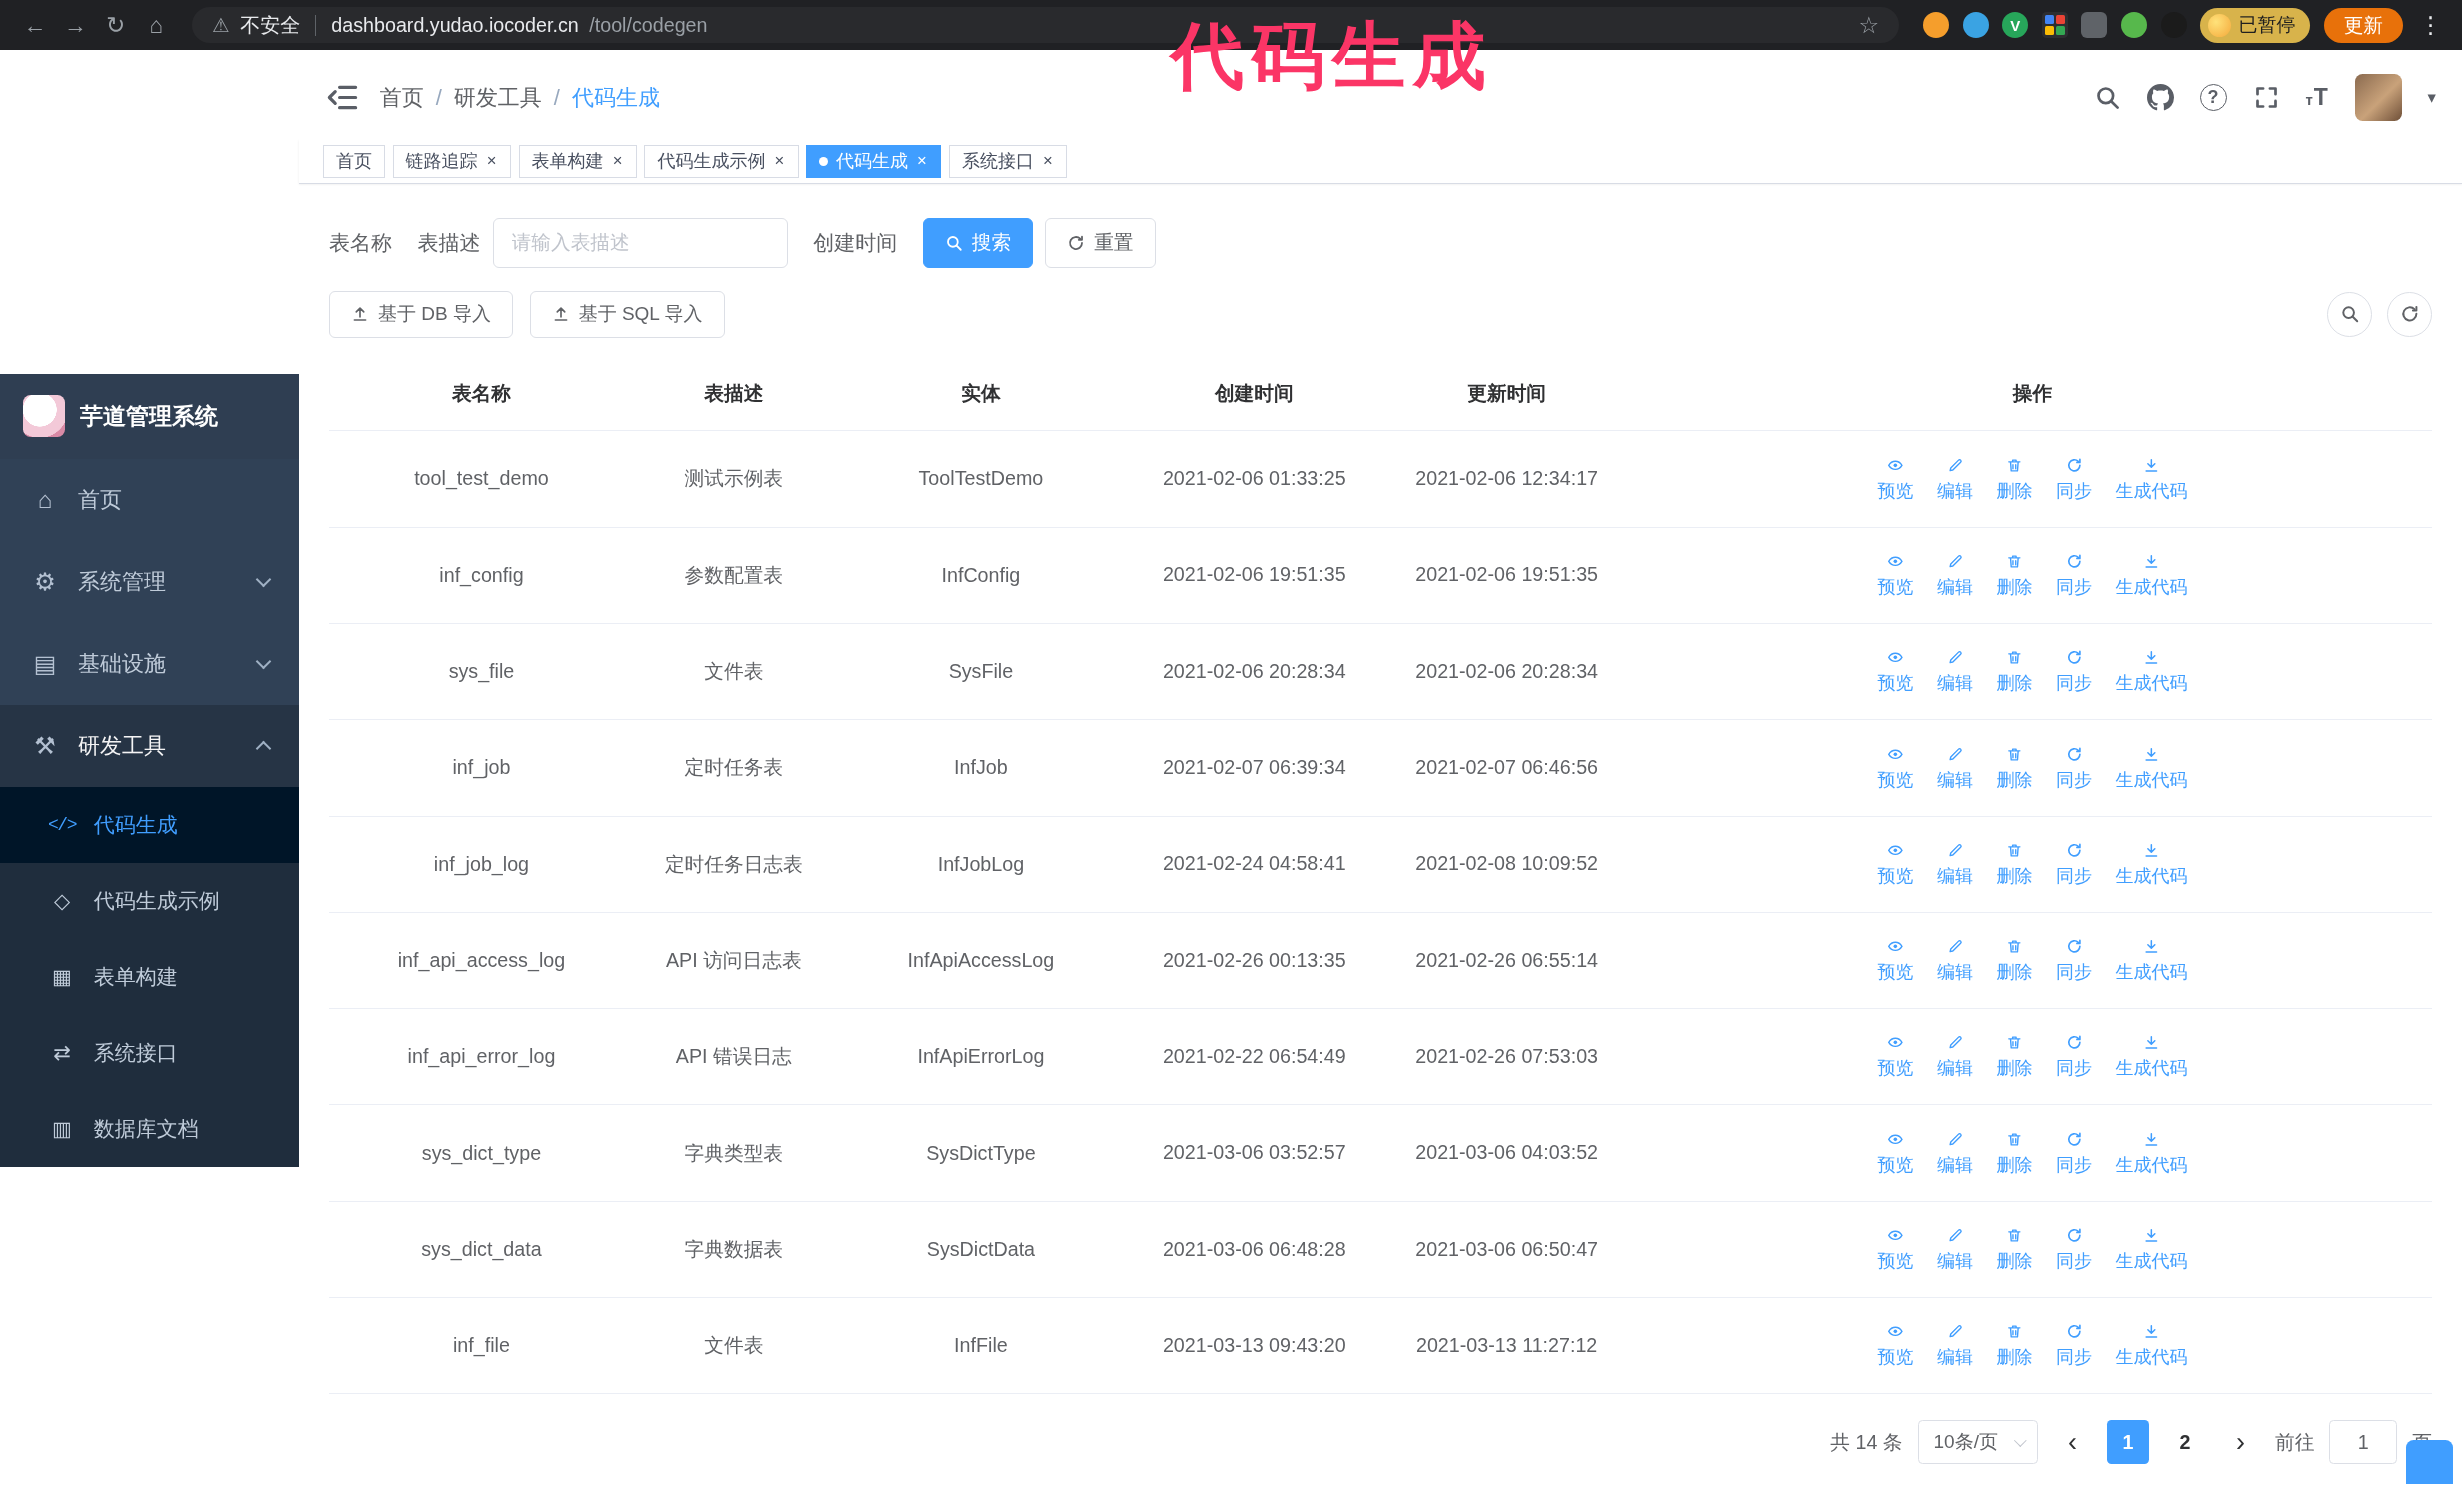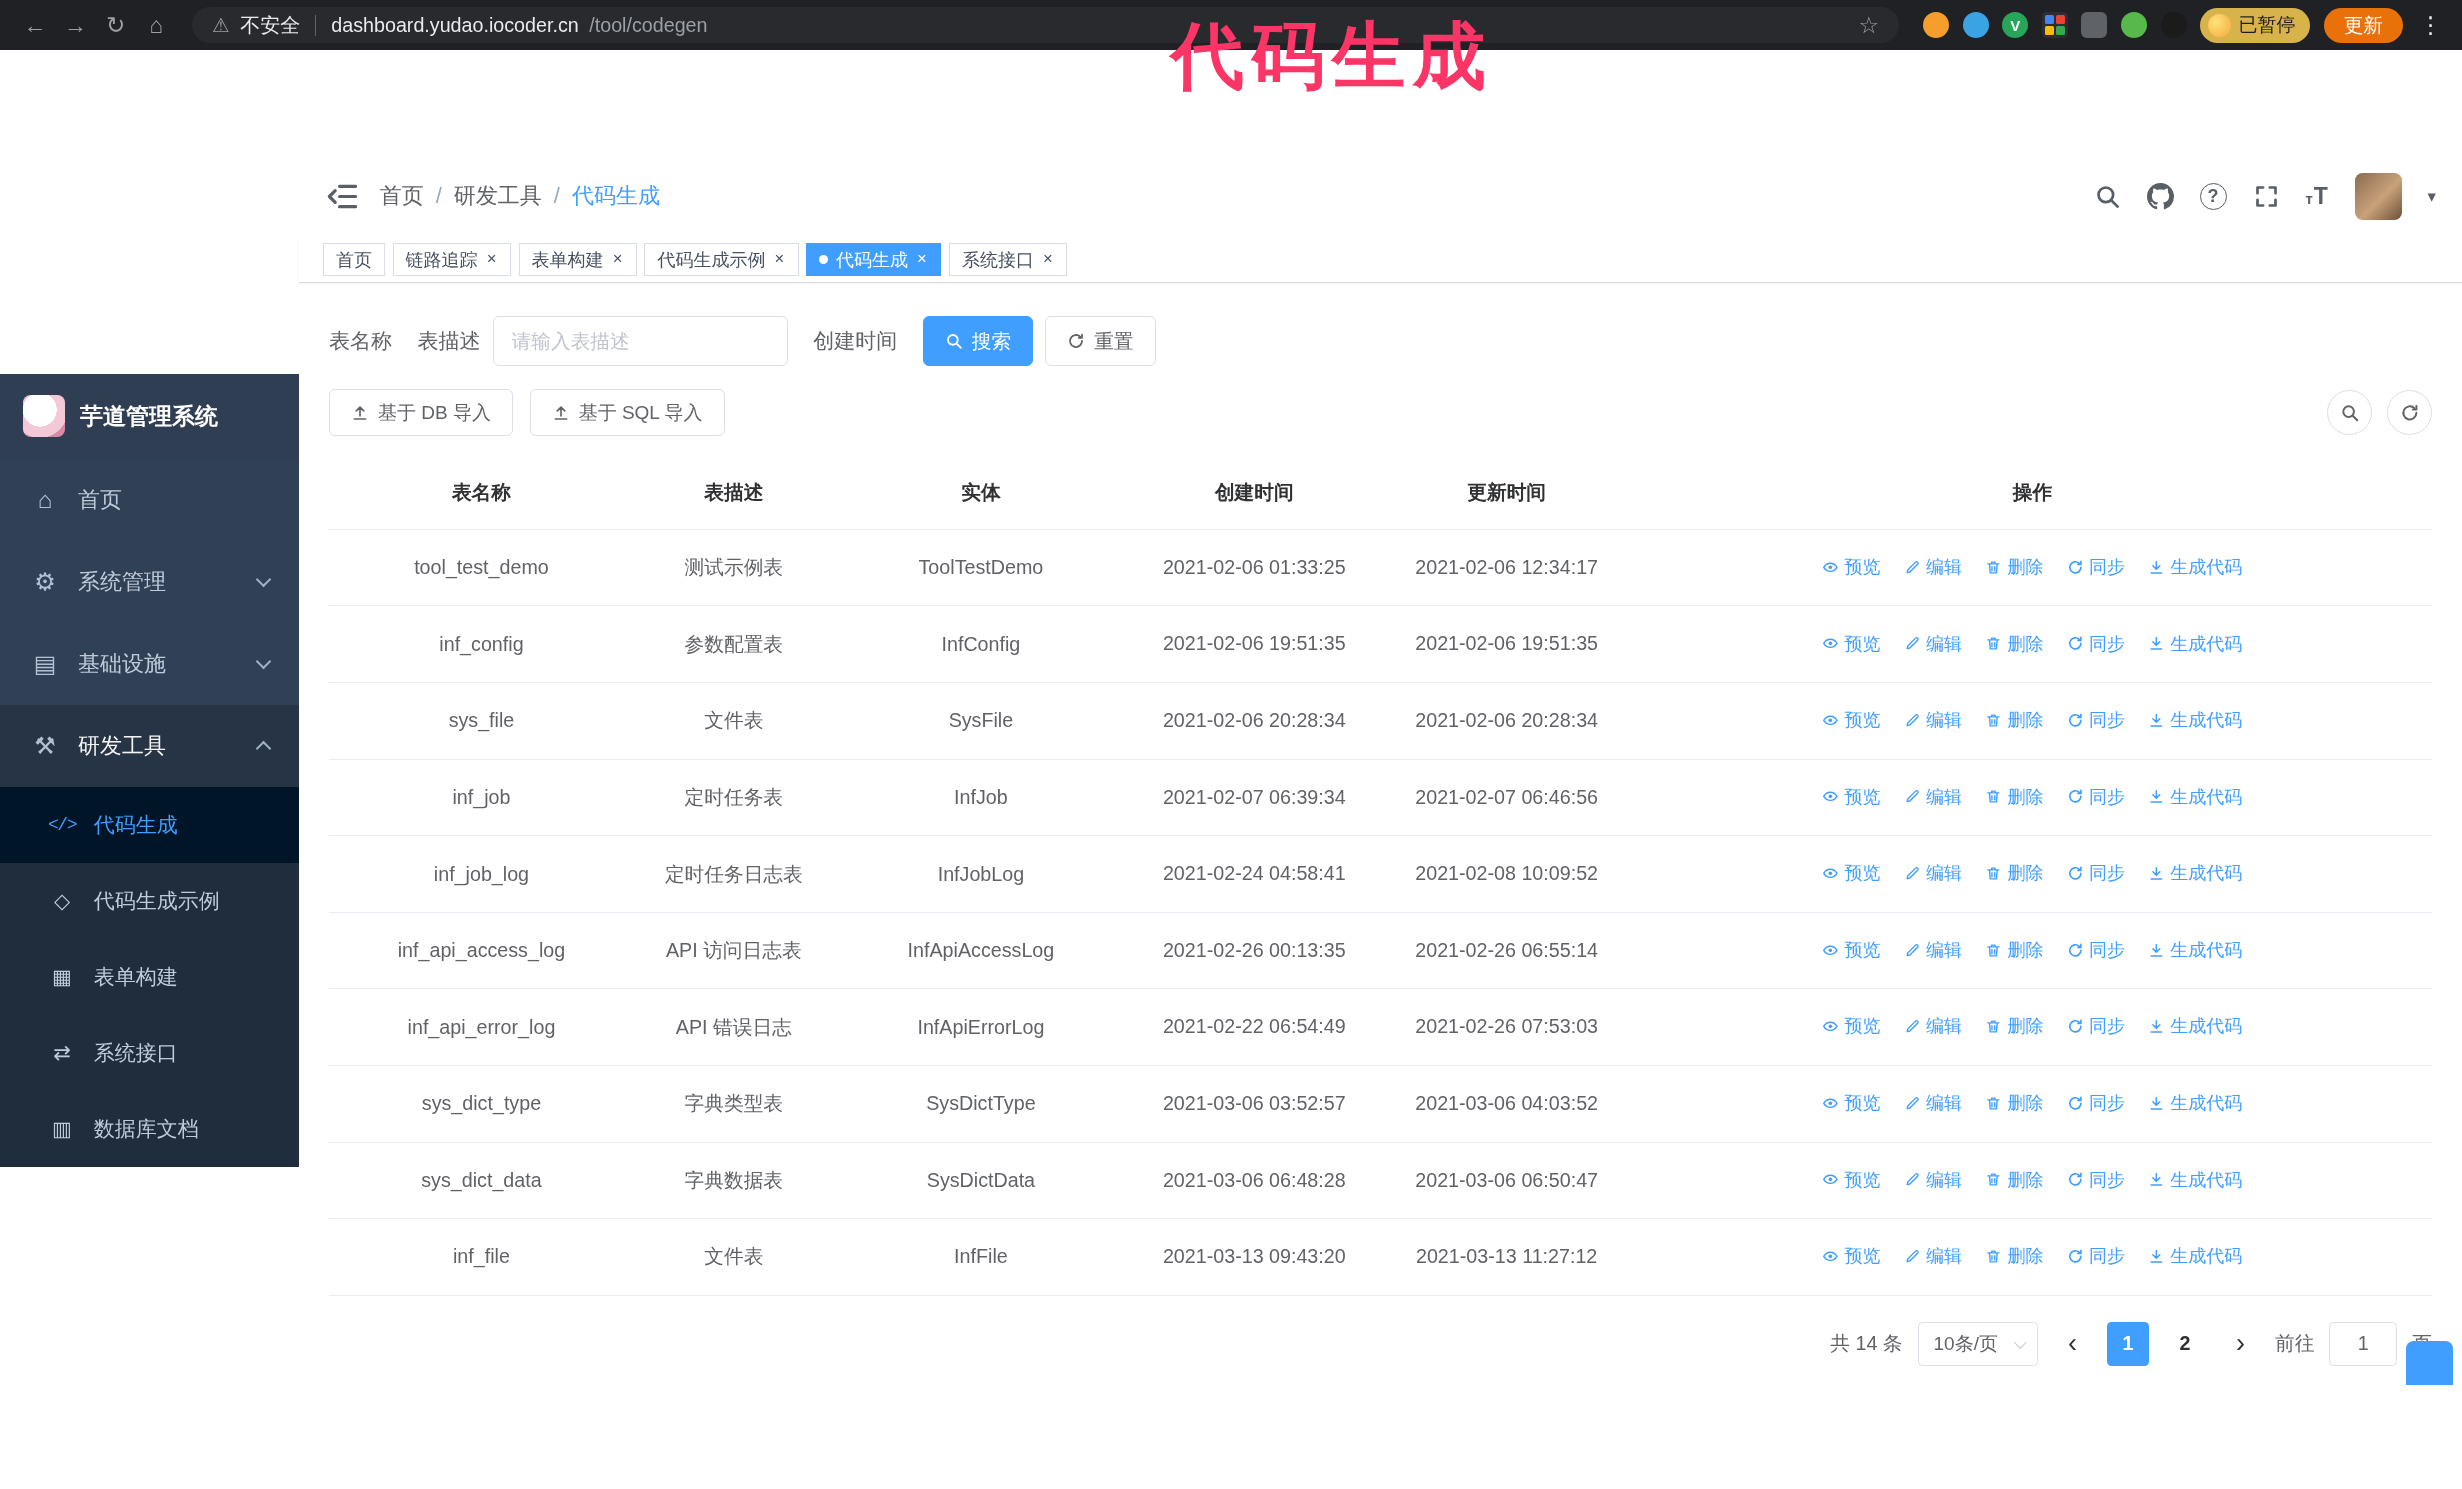--- a/index.html
+++ b/index.html
@@ -89,21 +89,21 @@
   .circle-btn { width:45px; height:45px; border-radius:50%; border:0.8px solid #dcdfe6; background:#fff; display:flex; align-items:center; justify-content:center; color:#606266; cursor:pointer; }
   .circle-btn .ic { width:19.7px; height:19.7px; }
 
   
   table.grid { width:100%; border-collapse:collapse; font-size:19.7px; color:#606266; table-layout:fixed; }
   table.grid th { font-weight:bold; color:#303133; padding:23px 6px; border-bottom:0.8px solid #ebeef5; text-align:center; font-size:19.7px; }
   table.grid td { padding:24px 6px; border-bottom:0.8px solid #ebeef5; text-align:center; vertical-align:middle; }
   col.c-name { width:14.5%; } col.c-desc { width:9.5%; } col.c-entity { width:14%; }
   col.c-created { width:12%; } col.c-updated { width:12%; } col.c-ops { width:38%; }
   .datecell { display:inline-block; max-width:199px; word-break:break-all; line-height:1.4; text-align:center; }
-  .op-link { color:#409eff; display:inline-flex; align-items:center; gap:5.3px; margin:0 9px; font-size:18px; white-space:nowrap; cursor:pointer; text-decoration:none; }
+  .op-link { color:#409eff; display:inline-flex; align-items:center; gap:5.3px; margin:0 9px; font-size:18px; white-space:nowrap; cursor:pointer; text-decoration:none;flex-direction:column; }
   .op-link .ic { width:16.7px; height:16.7px; }
 
   
   .pager { display:flex; align-items:center; justify-content:flex-end; gap:15px; margin:26px 0 0; font-size:19.7px; color:#606266; padding-bottom:19.7px; }
   .pagesize { position:relative; height:44px; border:0.8px solid #dcdfe6; border-radius:4.5px; display:flex; align-items:center; padding:0 39px 0 15px; font-size:19px; cursor:pointer; }
   .pagesize .pg-caret { position:absolute; right:12px; border:solid #c0c4cc; border-width:0 1.9px 1.9px 0; padding:3.8px; transform:rotate(45deg); margin-top:-3px; }
   .pg-arrow { width:39px; height:44px; display:flex; align-items:center; justify-content:center; font-size:27px; color:#303133; cursor:pointer; background:none; border:none; }
   .pg-num { min-width:42px; height:44px; display:flex; align-items:center; justify-content:center; border-radius:4.5px; font-weight:bold; color:#303133; cursor:pointer; }
   .pg-num.active { background:#409eff; color:#fff; }
   .goto-input { width:68px; height:44px; border:0.8px solid #dcdfe6; border-radius:4.5px; text-align:center; font-size:19.7px; color:#606266; outline:none; font-family:inherit; }

